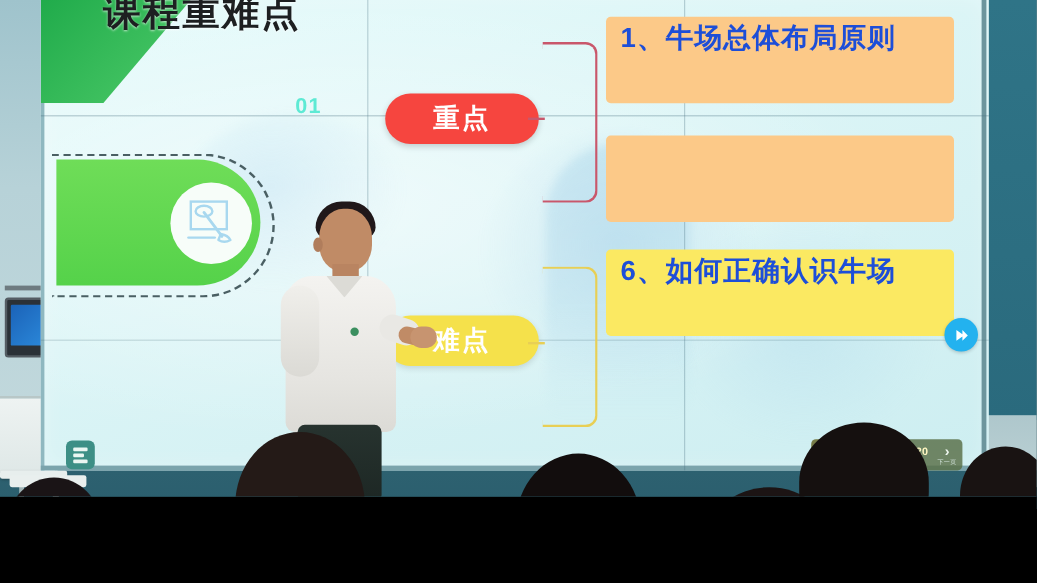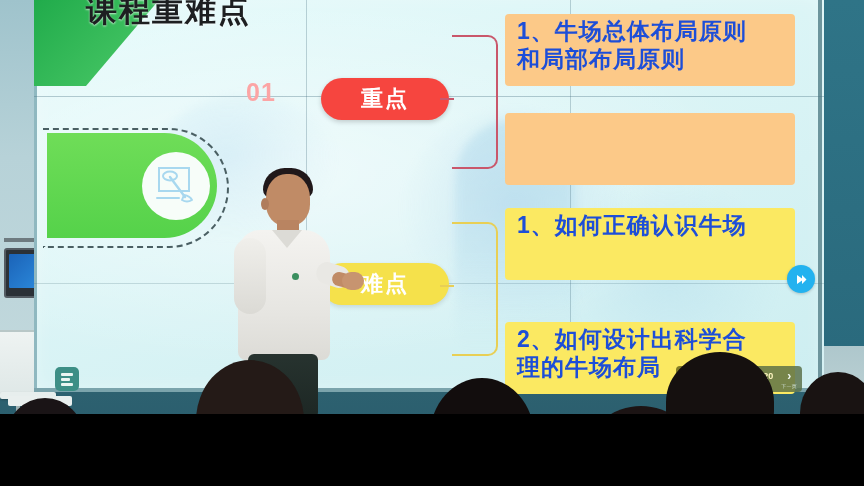--- a/index.html
+++ b/index.html
@@ -63,22 +63,22 @@
 
   
   .slide-corner{position:absolute;left:34px;top:-6px;width:130px;height:92px;
        background:linear-gradient(135deg,#1faa4a 0%,#4fcc6a 100%);
        clip-path:polygon(0 0,100% 0,40% 100%,0 100%);}
 
   .title{position:absolute;left:86px;top:-10px;
        font-size:31px;font-weight:bold;color:#1d1f21;letter-spacing:2px;
        text-shadow:0 1px 2px rgba(255,255,255,.7);white-space:nowrap;}
 
-  .num01{position:absolute;left:246px;top:78px;font-size:25px;font-weight:bold;
-       color:#fca5a5;letter-spacing:1px;}
+  .num01{position:absolute;left:246px;top:78px;font-size:18px;font-weight:bold;
+       color:#5eead4;letter-spacing:1px;}
 
   
   .greencard{position:absolute;left:47px;top:133px;width:170px;height:105px;
        background:linear-gradient(180deg,#6fdd58 0%,#55d24a 100%);
        border-radius:0 58px 58px 0;}
   .greendash{position:absolute;left:43px;top:128px;width:184px;height:116px;
        border:2px dashed #4a5f63;border-left:none;border-radius:0 64px 64px 0;}
   .greenicon{position:absolute;left:142px;top:152px;width:68px;height:68px;border-radius:50%;
        background:#f7fdf9;display:flex;align-items:center;justify-content:center;}
   .greenicon svg{display:block;}
@@ -226,30 +226,25 @@
   <div class="pill pill-zd">重点</div>
   <div class="pill pill-nd">难点</div>
 
   <div class="brk brk-red"></div>
   <div class="brk-red-stub"></div>
   <div class="brk brk-yel"></div>
   <div class="brk-yel-stub"></div>
 
   <div class="card card-o c1">
     <span class="ln">1、牛场总体布局原则</span>
-    <span class="ln ind">和局部布局原则</span>
   </div>
   <div class="card card-o c2">
   </div>
   <div class="card card-y c3">
-    <span class="ln">1、如何正确认识牛场</span>
-  </div>
-  <div class="card card-y c4">
-    <span class="ln">2、如何设计出科学合</span>
-    <span class="ln ind">理的牛场布局</span>
+    <span class="ln">6、如何正确认识牛场</span>
   </div>
 
   <div class="playbtn">
     <svg width="15" height="15" viewBox="0 0 15 15">
       <path d="M3 3 L3 12 L8 8.5 L8 12 L12.5 7.5 L8 3 L8 6.5 Z" fill="#ffffff"></path>
     </svg>
   </div>
 
   <div class="appbtn">
     <div class="g1"></div>

